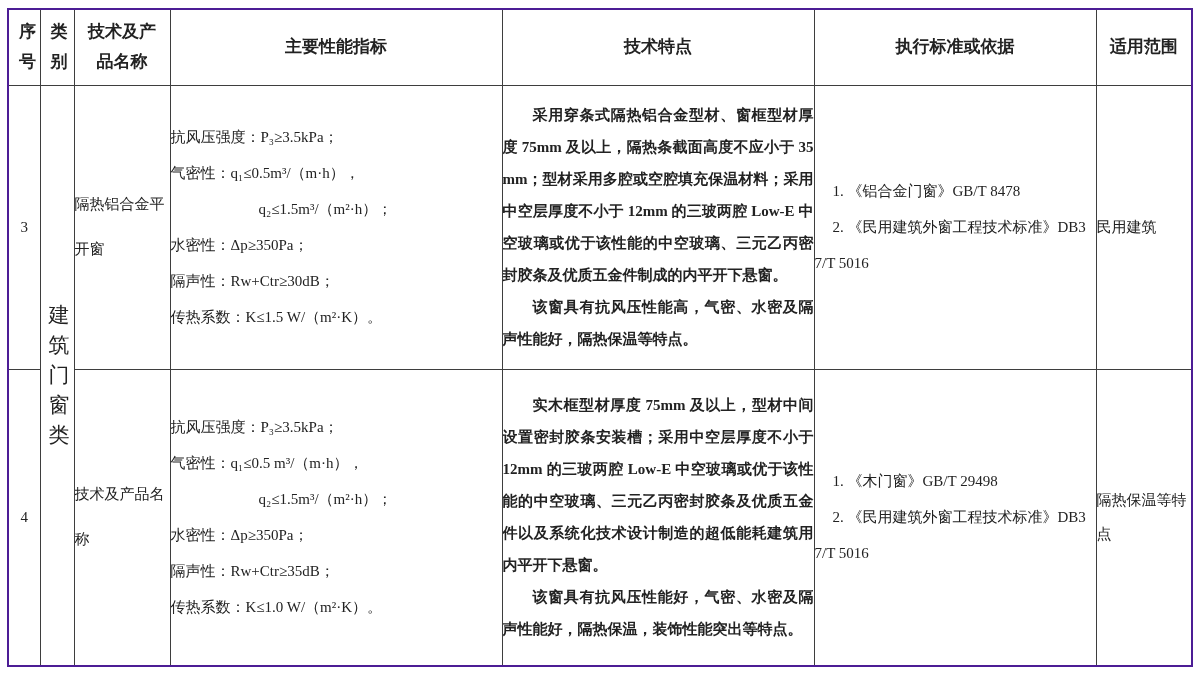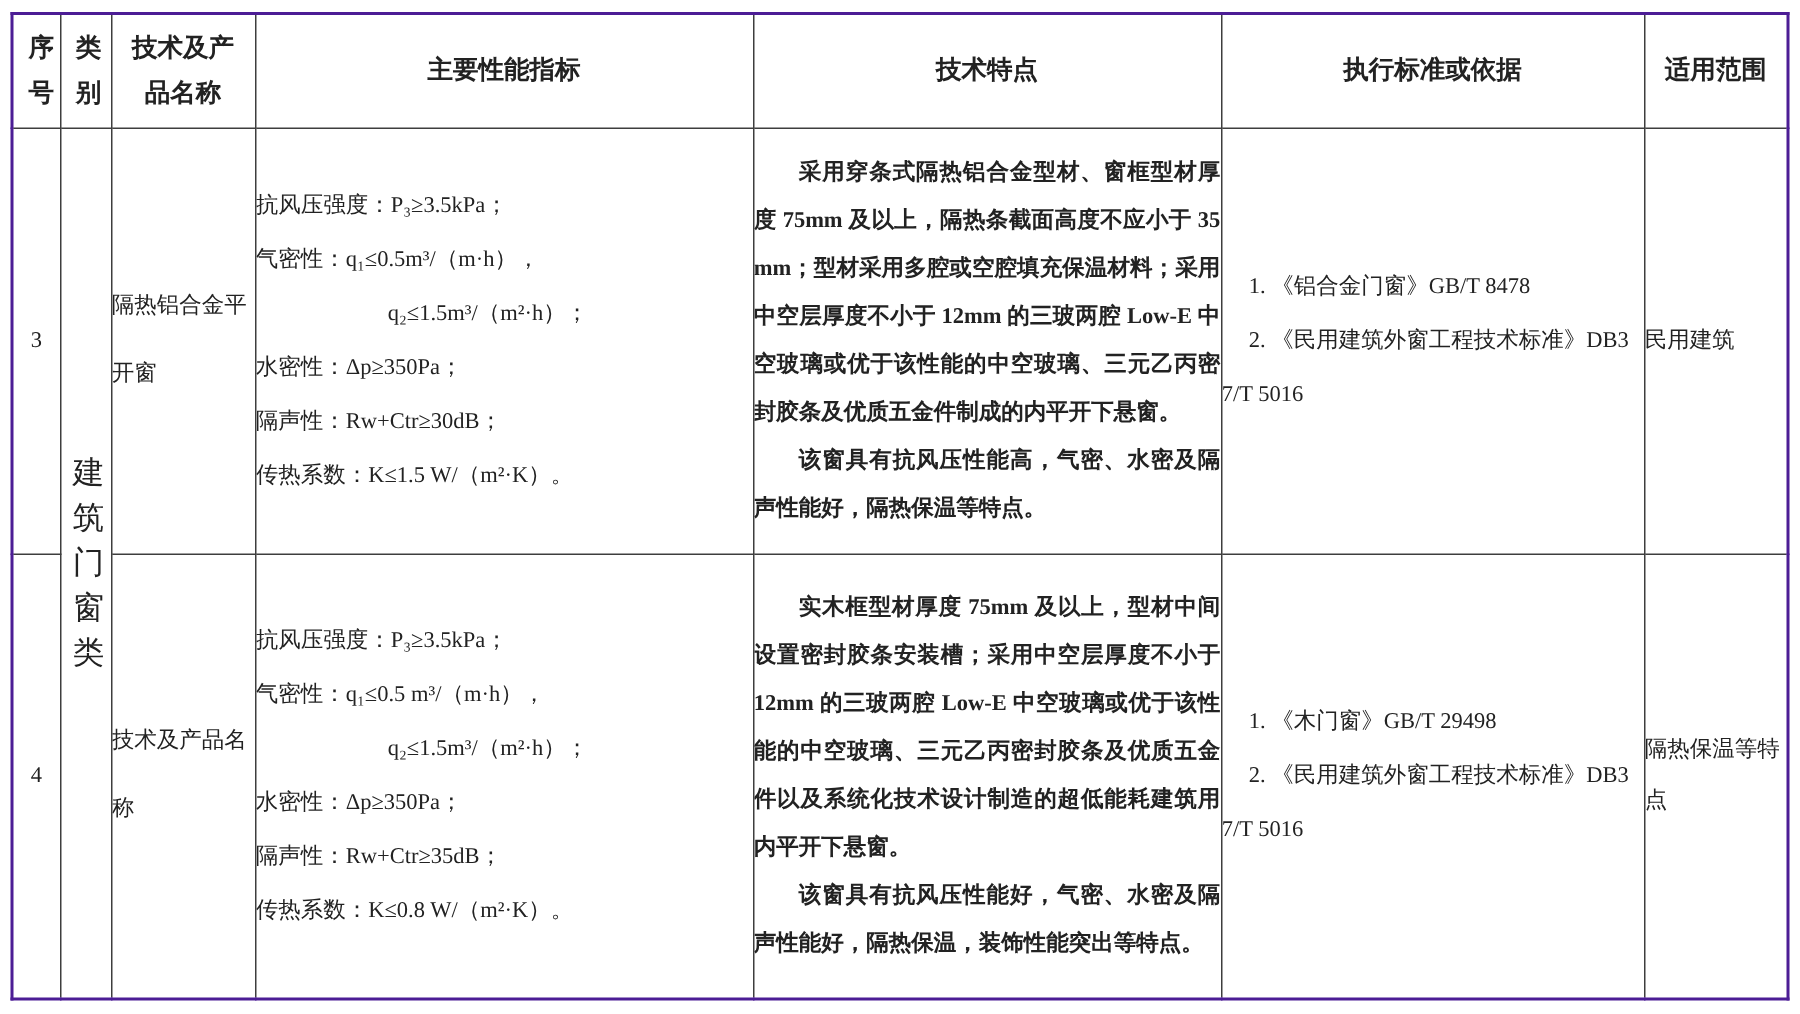--- a/index.html
+++ b/index.html
@@ -123,21 +123,21 @@
     <td class="serial">4</td>
     <td class="product">
       <div class="product-name">技术及产品名称</div>
     </td>
     <td class="perf">
       <div class="perf-line">抗风压强度：P₃≥3.5kPa；</div>
       <div class="perf-line">气密性：q₁≤0.5 m³/（m·h），</div>
       <div class="perf-line">q₂≤1.5m³/（m²·h）；</div>
       <div class="perf-line">水密性：Δp≥350Pa；</div>
       <div class="perf-line">隔声性：Rw+Ctr≥35dB；</div>
-      <div class="perf-line">传热系数：K≤0.8 W/（m²·K）。</div>
+      <div class="perf-line">传热系数：K≤1.0 W/（m²·K）。</div>
     </td>
     <td class="features">
       <div class="feature-par">实木框型材厚度 75mm 及以上，型材中间设置密封胶条安装槽；采用中空层厚度不小于 12mm 的三玻两腔 Low-E 中空玻璃或优于该性能的中空玻璃、三元乙丙密封胶条及优质五金件以及系统化技术设计制造的超低能耗建筑用内平开下悬窗。</div>
       <div class="feature-par">该窗具有抗风压性能好，气密、水密及隔声性能好，隔热保温，装饰性能突出等特点。</div>
     </td>
     <td class="standards">
       <div class="standard-item">1. 《木门窗》GB/T 29498</div>
       <div class="standard-item">2. 《民用建筑外窗工程技术标准》DB37/T 5016</div>
     </td>
     <td class="scope">

